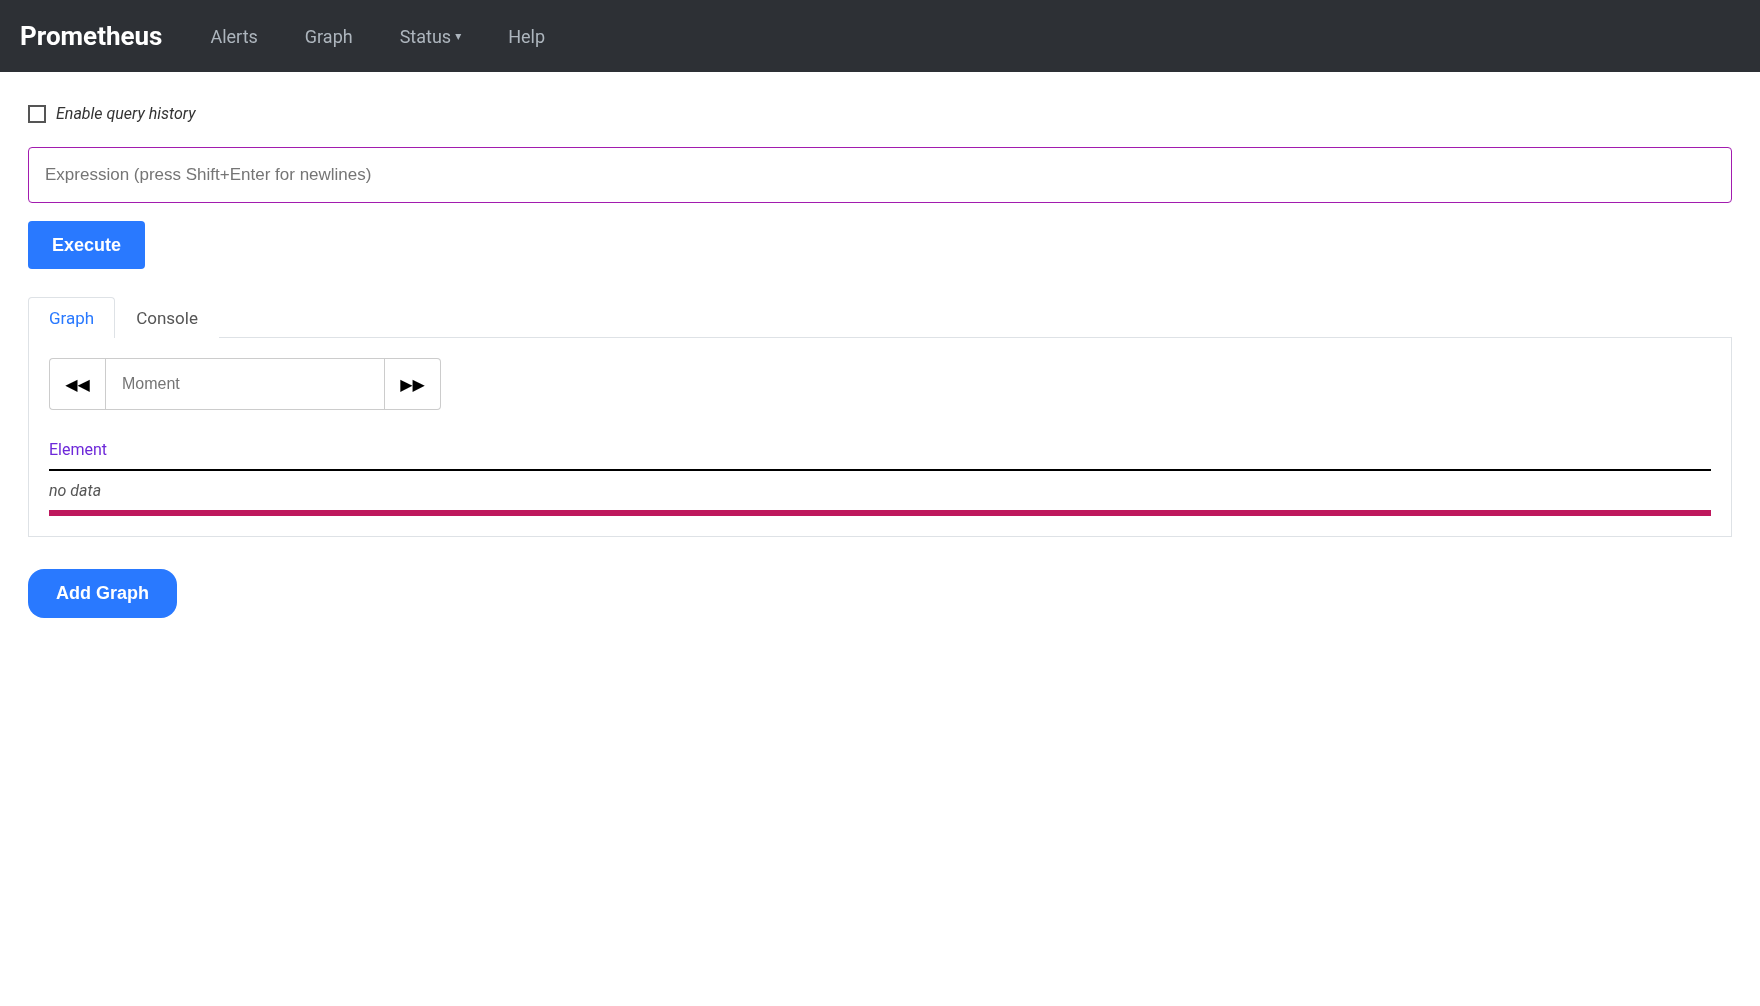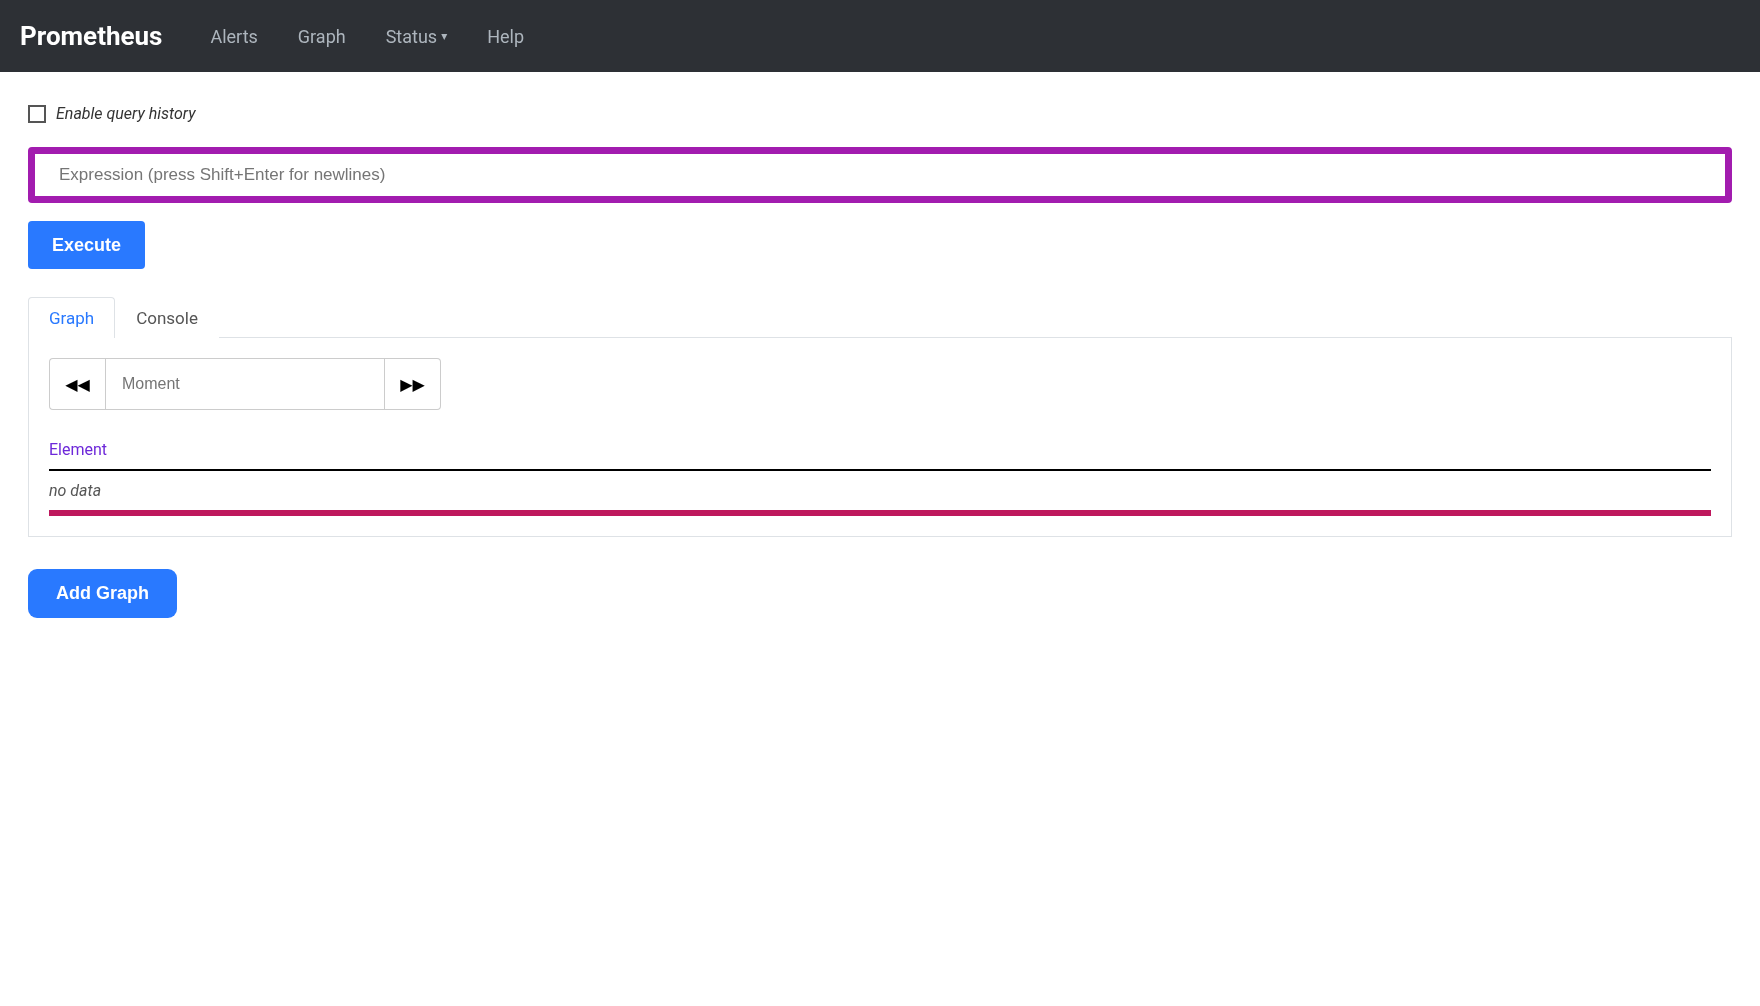--- a/index.html
+++ b/index.html
@@ -27,21 +27,21 @@
     .navbar-brand {
       color: #fff;
       font-size: 26px;
       font-weight: bold;
       margin-right: 32px;
     }
 
     .navbar-links {
       display: flex;
       align-items: flex-end;
-      gap: 8px;
+      gap: 15px;
     }
 
     .navbar-link {
       color: #adb5bd;
       text-decoration: none;
       font-size: 18px;
       padding: 8px 16px;
       border-radius: 4px;
       cursor: pointer;
       display: flex;
@@ -85,23 +85,23 @@
 
     .checkbox-label {
       font-size: 16px;
       color: #333;
     }
 
     
     .expression-input {
       width: 100%;
       height: 56px;
-      border: 7px solid #a21caf;
+      border: 1px solid #a21caf;
       border-radius: 4px;
-      padding: 0 24px;
+      padding: 0 16px;
       font-size: 17px;
       color: #aaa;
       margin-bottom: 18px;
       outline: none;
     }
 
     
     .controls-row {
       display: flex;
       align-items: center;
@@ -228,21 +228,21 @@
       color: #555;
       border-bottom: 6px solid #be185d;
     }
 
     
     .add-graph-btn {
       margin-top: 32px;
       background: #2979ff;
       color: #fff;
       border: none;
-      border-radius: 9px;
+      border-radius: 16px;
       padding: 14px 28px;
       font-size: 18px;
       font-weight: 600;
       cursor: pointer;
     }
   </style>
 </head>
 <body>
 
 <nav class="navbar">

